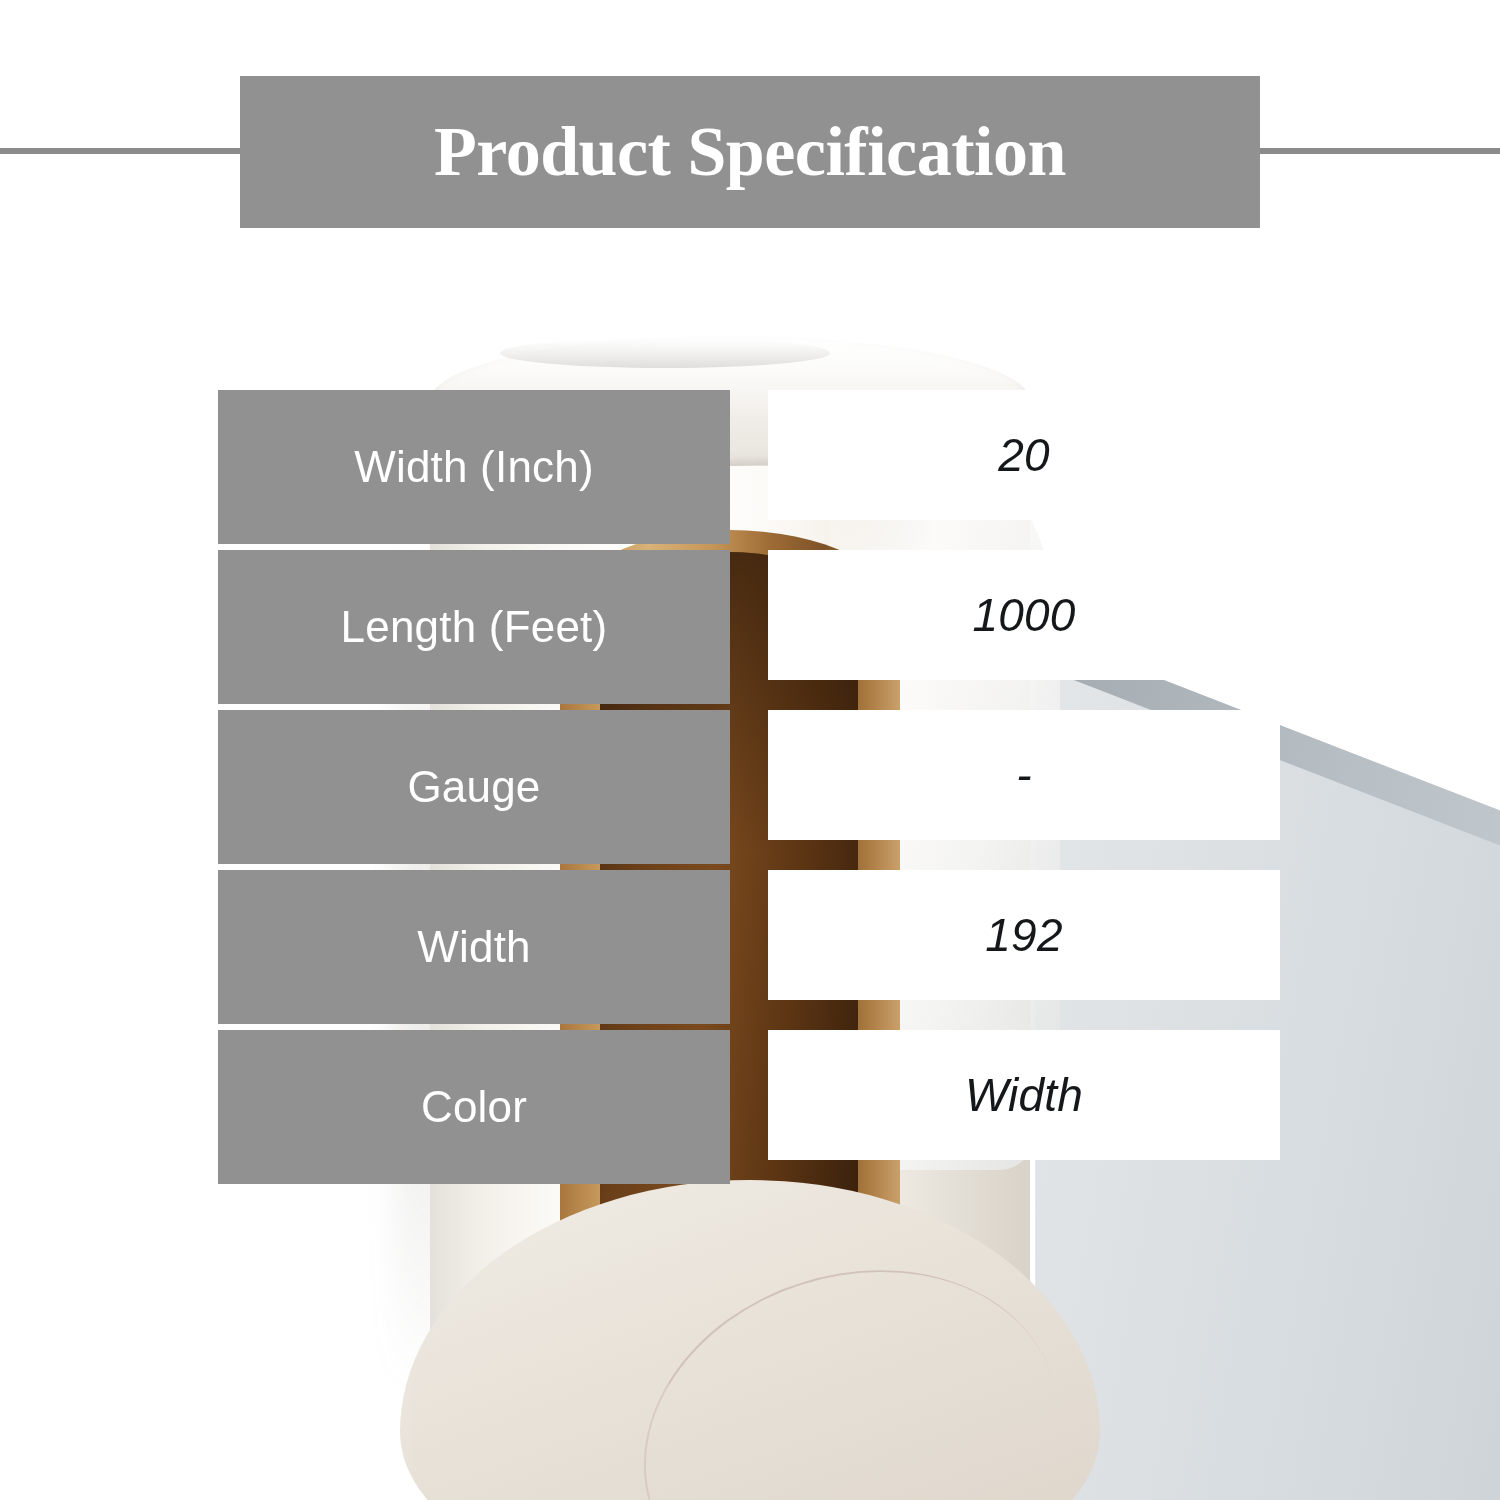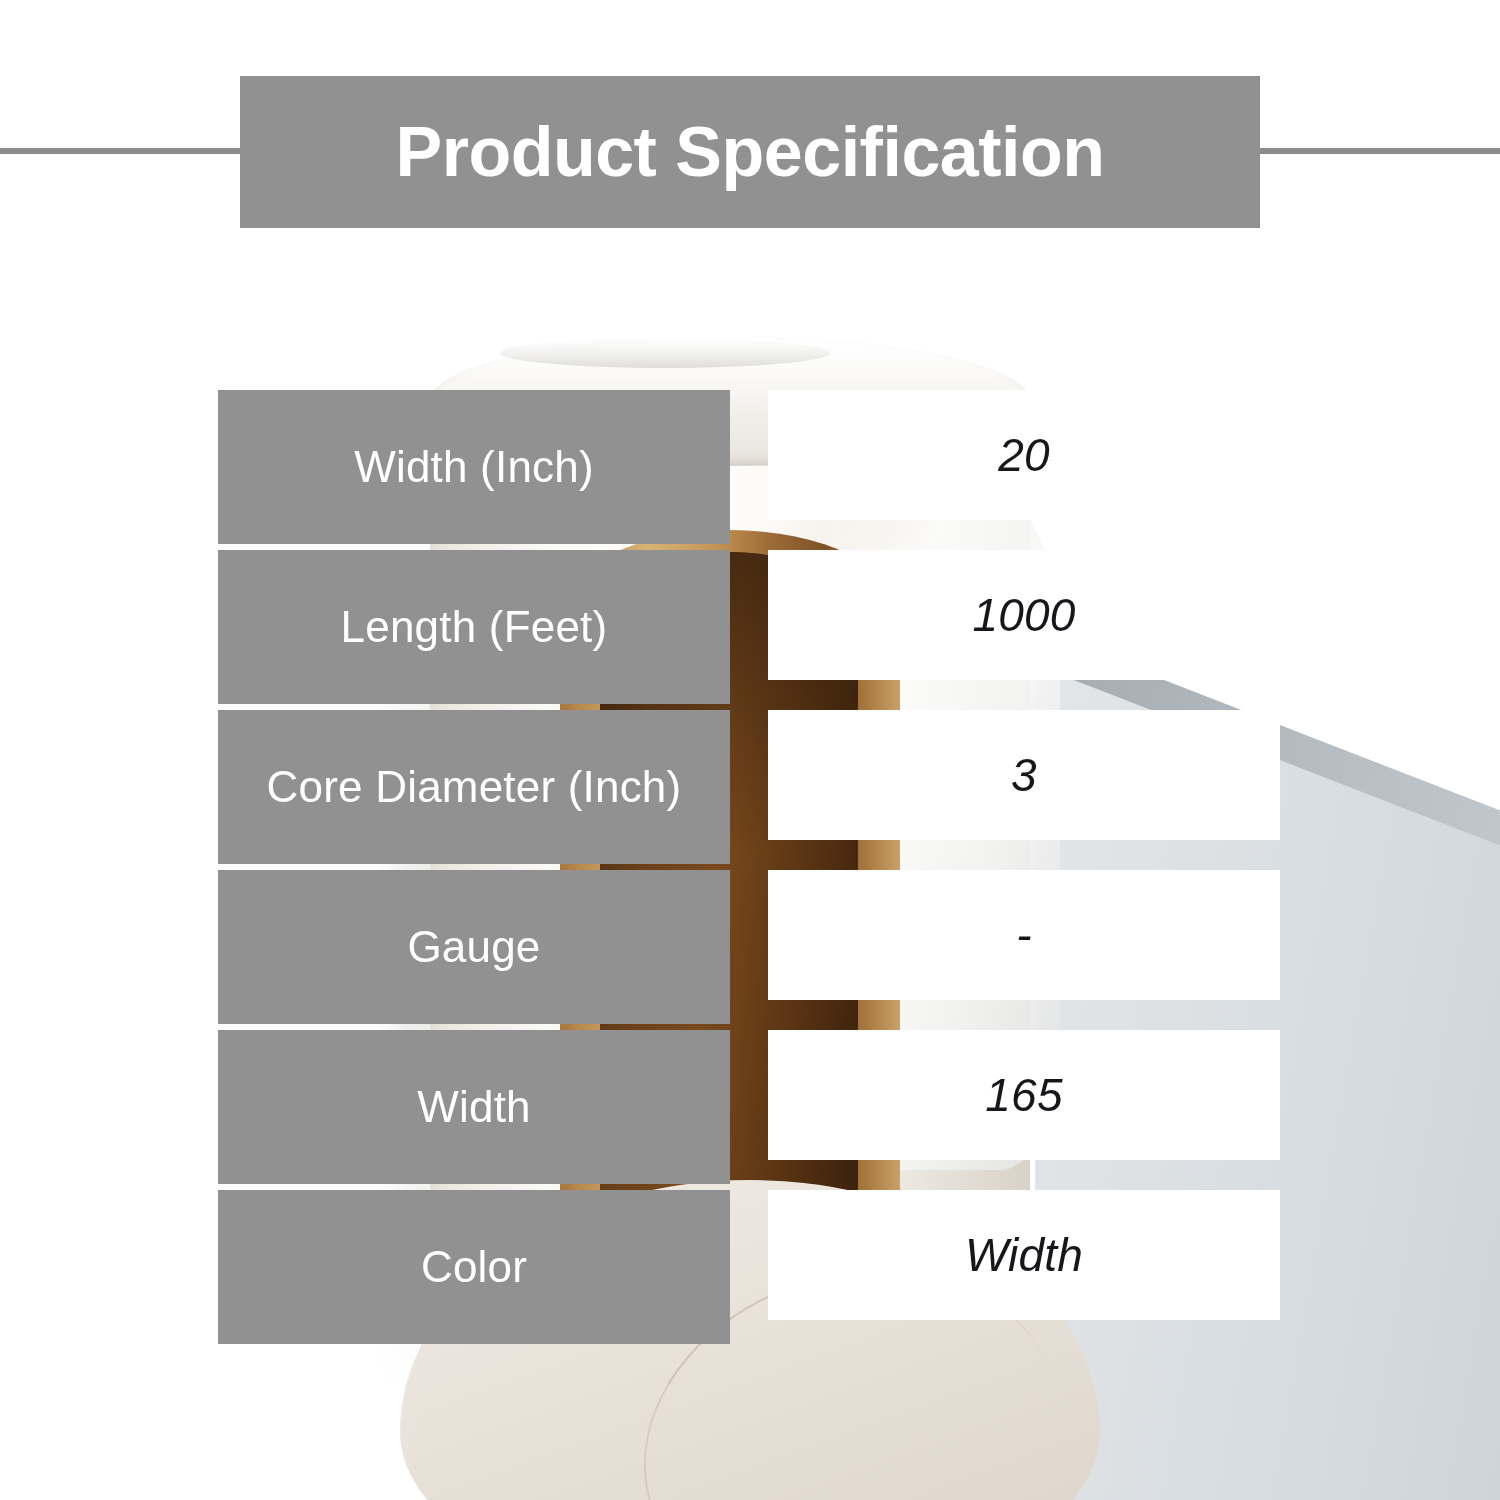--- a/index.html
+++ b/index.html
@@ -190,21 +190,21 @@
     align-items: center;
     justify-content: center;
   }
   .header-title {
     color: #ffffff;
     font-size: 70px;
     font-weight: 700;
     letter-spacing: -0.5px;
     line-height: 1;
     white-space: nowrap;
-    font-family: Liberation Sans, sans-serif;
+    font-family: Liberation Serif, serif;
   }
 
   
   .spec-table {
     position: absolute;
     left: 218px;
     top: 390px;
     width: 1062px;
   }
   .spec-row {
@@ -299,44 +299,36 @@
 
     <div class="spec-row">
       <div class="spec-label">
         <span>Length (Feet)</span>
       </div>
       <div class="spec-value">
         <span>1000</span>
       </div>
     </div>
 
-    <div class="spec-row">
-      <div class="spec-label">
-        <span>Core Diameter (Inch)</span>
-      </div>
-      <div class="spec-value">
-        <span>3</span>
-      </div>
-    </div>
 
     <div class="spec-row">
       <div class="spec-label">
         <span>Gauge</span>
       </div>
       <div class="spec-value">
         <span>-</span>
       </div>
     </div>
 
     <div class="spec-row">
       <div class="spec-label">
         <span>Width</span>
       </div>
       <div class="spec-value">
-        <span>165</span>
+        <span>192</span>
       </div>
     </div>
 
     <div class="spec-row">
       <div class="spec-label">
         <span>Color</span>
       </div>
       <div class="spec-value">
         <span>Width</span>
       </div>

